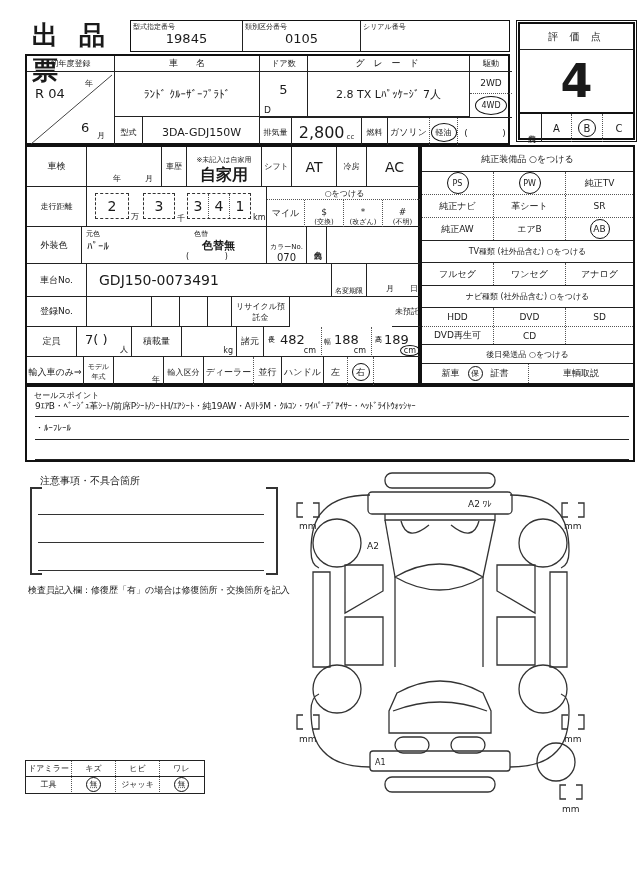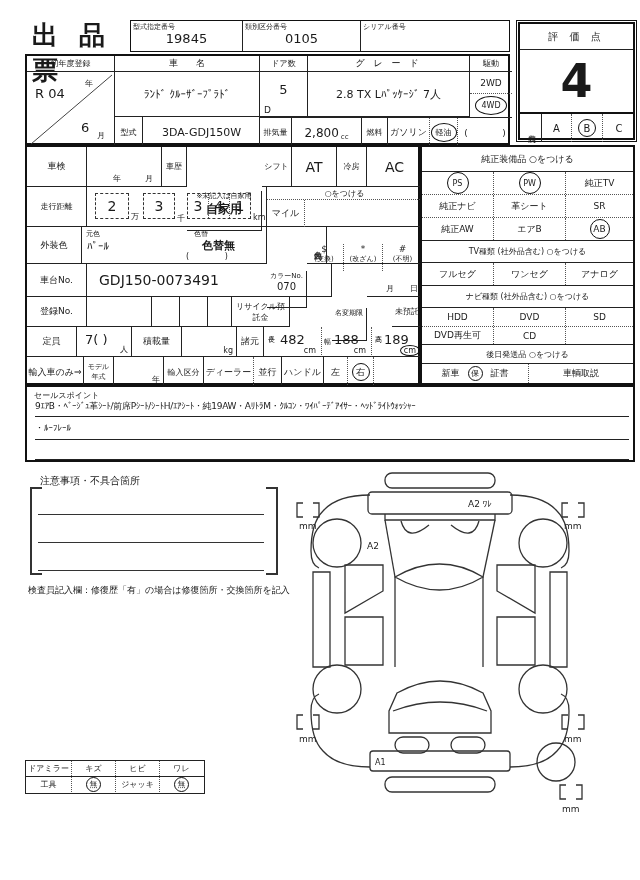--- a/index.html
+++ b/index.html
@@ -1,25 +1,25 @@
 <!DOCTYPE html>
 <html><head>
 <meta charset="utf-8">
 <style>
   html,body{margin:0;padding:0;background:#e8e8e8;}
   #page{position:relative;width:640px;height:880px;background:#fff;
         font-family:"DejaVu Sans","Liberation Sans",sans-serif;color:#1a1a1a;overflow:hidden;}
   .abs{position:absolute;box-sizing:border-box;}
   .flex{display:flex;align-items:center;justify-content:center;text-align:center;}
-  .col{display:flex;flex-direction:column;align-items:center;justify-content:flex-start;text-align:center;margin-top:44px;}
+  .col{display:flex;flex-direction:column;align-items:center;justify-content:flex-end;text-align:center;}
   .blk{border:2px solid #111;}
   .br{border-right:1px solid #222;} .bb{border-bottom:1px solid #222;}
   .brd{border-right:1px dotted #555;} .bbd{border-bottom:1px dotted #555;}
   .s7{font-size:7px;} .s8{font-size:8px;} .s9{font-size:9px;} .s10{font-size:10px;}
-  .s11{font-size:11px;} .s12{font-size:12px;} .s13{font-size:13px;} .s14{font-size:14px;}
+  .s11{font-size:11px;} .s12{font-size:16px;} .s13{font-size:13px;} .s14{font-size:14px;}
   .b{font-weight:bold;} .pre{white-space:pre;}
   .circle{border:1.6px solid #111;border-radius:50%;display:inline-flex;align-items:center;justify-content:center;}
   .c16{width:16px;height:16px;} .c20{width:20px;height:20px;} .c13{width:13px;height:13px;font-size:8px;}
   .ell{border:1.5px solid #111;border-radius:50%;padding:0 3px;display:inline-block;}
   .vtext{writing-mode:vertical-rl;text-orientation:upright;letter-spacing:0;}
   .dash{border:1px dashed #333;display:flex;align-items:center;justify-content:center;}
   .uline{border-bottom:1.2px solid #222;}
   svg{overflow:visible;}
   svg *{vector-effect:non-scaling-stroke;}
 </style>

